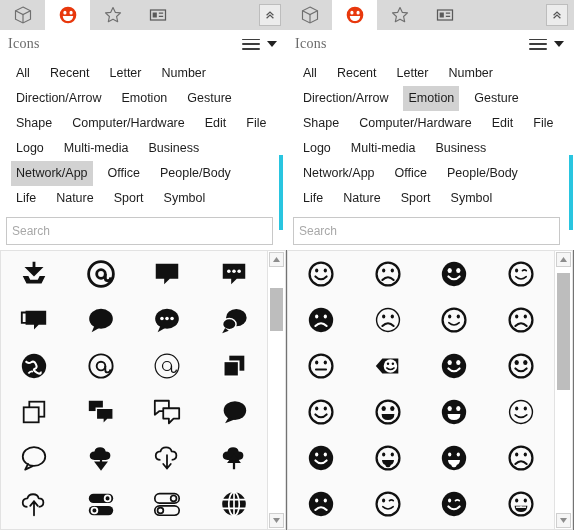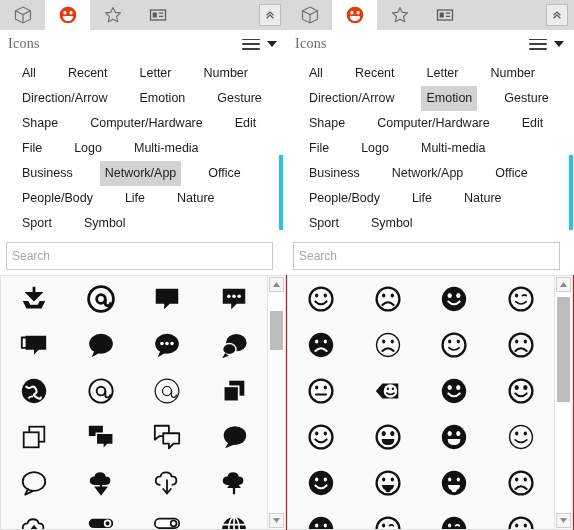--- a/index.html
+++ b/index.html
@@ -3,21 +3,21 @@
 <meta charset="utf-8">
 <style>
   html,body{margin:0;padding:0;}
   body{
     width:574px;height:530px;overflow:hidden;background:#ffffff;
     font-family:"Liberation Sans", sans-serif;
   }
   .app{display:flex;width:574px;height:530px;}
 
   
-  .panel{position:relative;height:530px;background:#b91c1c;display:flex;flex-direction:column;overflow:hidden;}
+  .panel{position:relative;height:530px;background:#737373;display:flex;flex-direction:column;overflow:hidden;}
   .panel.left{width:287px;}
   .panel.right{width:287px;}
   .panel-accent{position:absolute;top:155px;width:4px;height:75px;background:#29c5e0;}
   .panel.left .panel-accent{right:4px;}
   .panel.right .panel-accent{right:1px;}
 
   
   .tabstrip{height:30px;background:#d9d9d9;display:flex;align-items:stretch;position:relative;flex:0 0 auto;}
   .tab{width:45px;display:flex;align-items:center;justify-content:center;cursor:pointer;}
   .tab.active{background:#ffffff;}
@@ -30,21 +30,21 @@
   .titlerow{height:28px;display:flex;align-items:center;padding:0 8px;flex:0 0 auto;background:#fff;}
   .title{font-family:"Liberation Serif", serif;font-size:14px;color:#6b6b6b;letter-spacing:.3px;}
   .titlerow .spacer{flex:1;}
   .burger{display:flex;flex-direction:column;justify-content:space-between;width:18px;height:11px;cursor:pointer;margin-right:7px;}
   .burger i{display:block;height:1.6px;background:#3d3d3d;border-radius:1px;}
   .caret{width:0;height:0;border-left:5px solid transparent;border-right:5px solid transparent;
          border-top:6px solid #222;cursor:pointer;margin-right:2px;}
 
   
   .cats{padding:3px 6px 2px 6px;flex:0 0 auto;background:#fff;line-height:21px;}
-  .cat{display:inline-block;font-size:12.5px;color:#1d1d1d;padding:2px 5px;margin:0 11px;cursor:pointer;white-space:nowrap;}
+  .cat{display:inline-block;font-size:12.5px;color:#1d1d1d;padding:2px 5px;margin:0 5px;cursor:pointer;white-space:nowrap;}
   .cat.selected{background:#d2d2d2;}
 
   
   .searchwrap{padding:4px 14px 5px 6px;flex:0 0 auto;background:#fff;}
   .search{width:100%;box-sizing:border-box;height:28px;border:1px solid #c8c8c8;background:#fff;
      font-size:12px;color:#444;padding:0 5px;outline:none;font-family:"Liberation Sans",sans-serif;}
   .search::placeholder{color:#a8a8a8;}
 
   
   .gridarea{flex:1;display:flex;min-height:0;padding:0 1px 0 0;}

